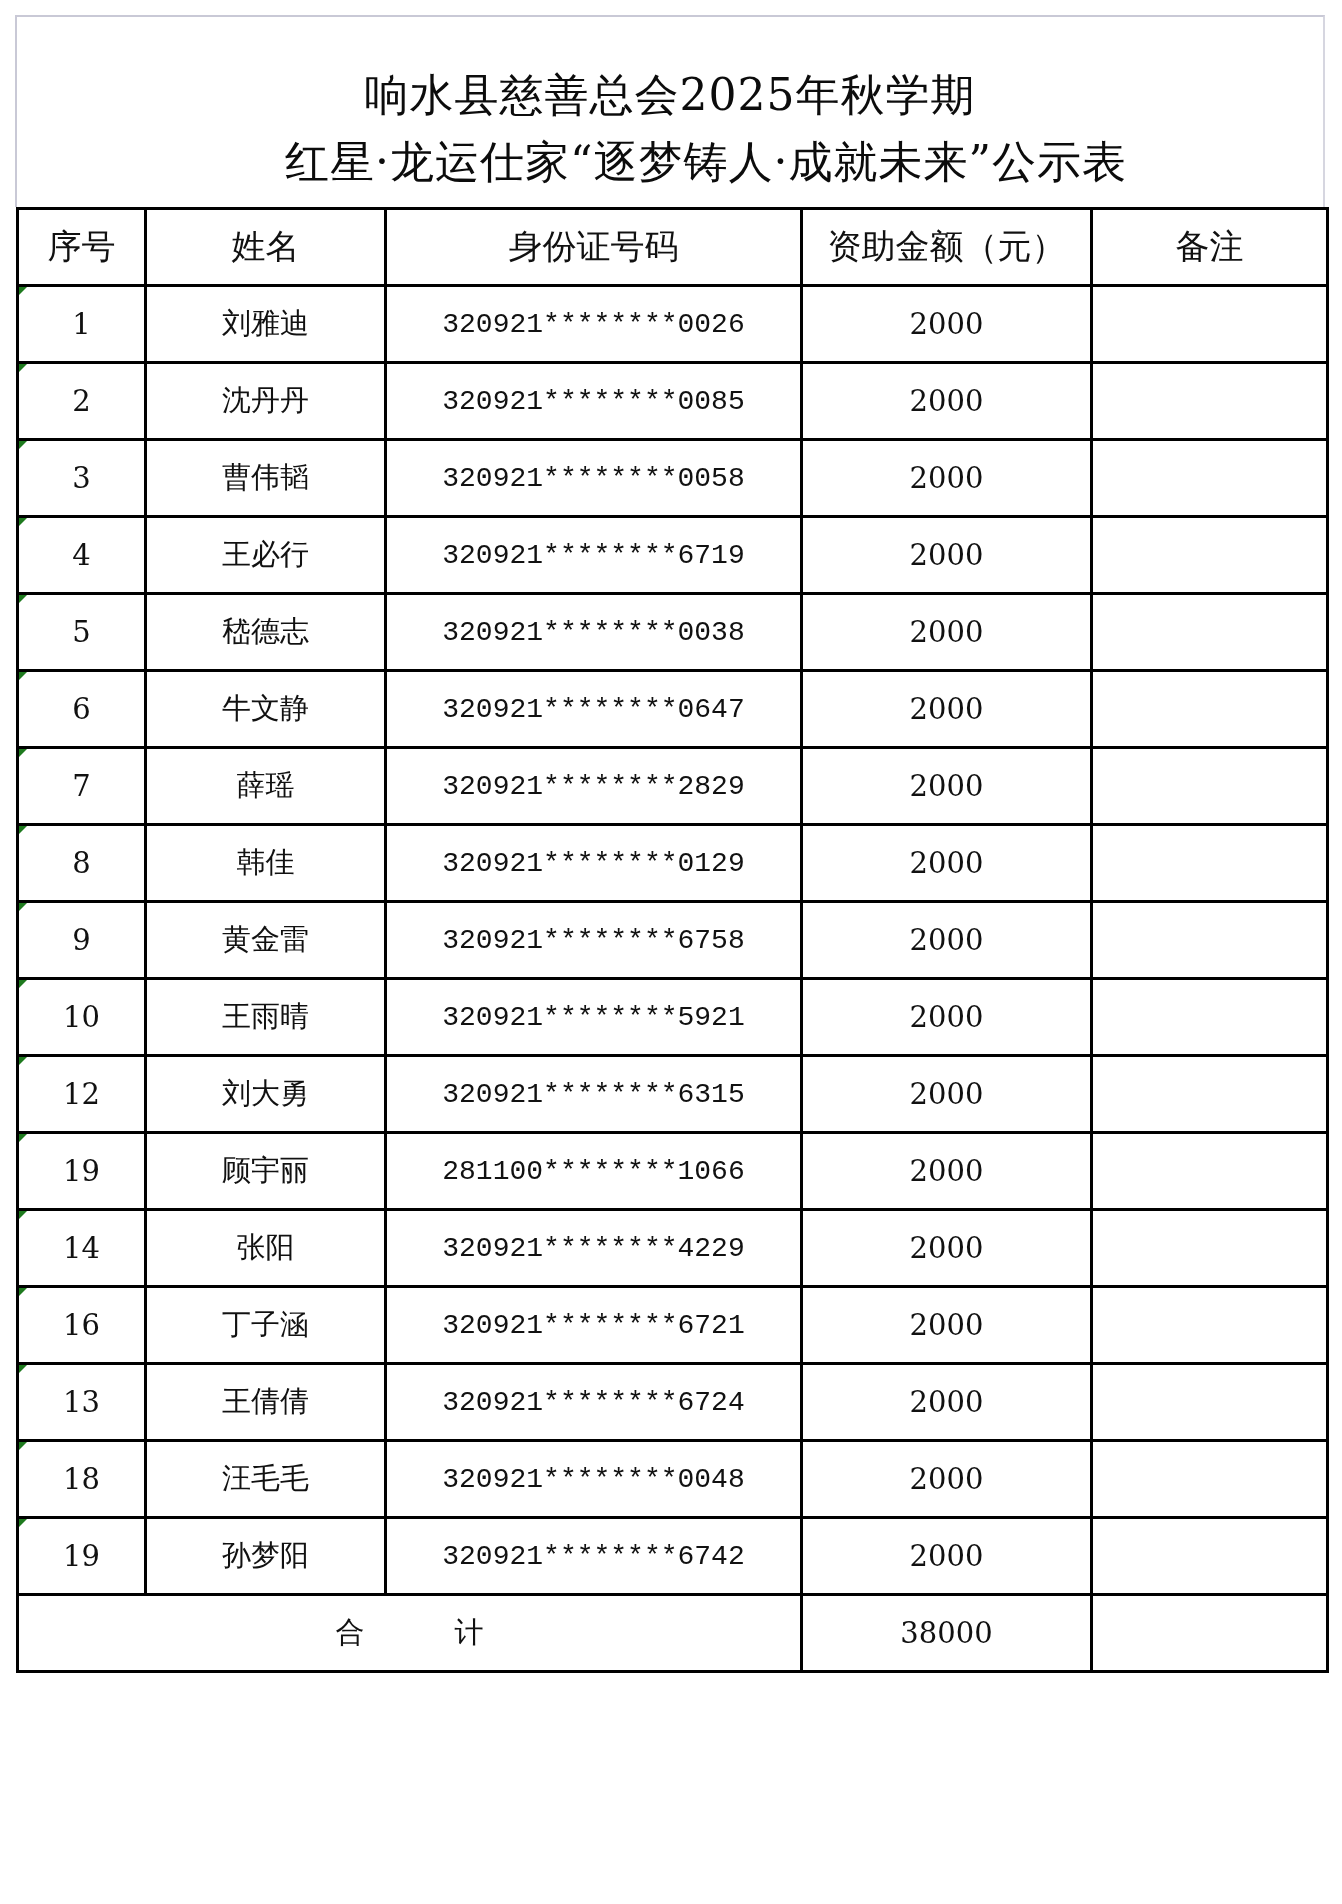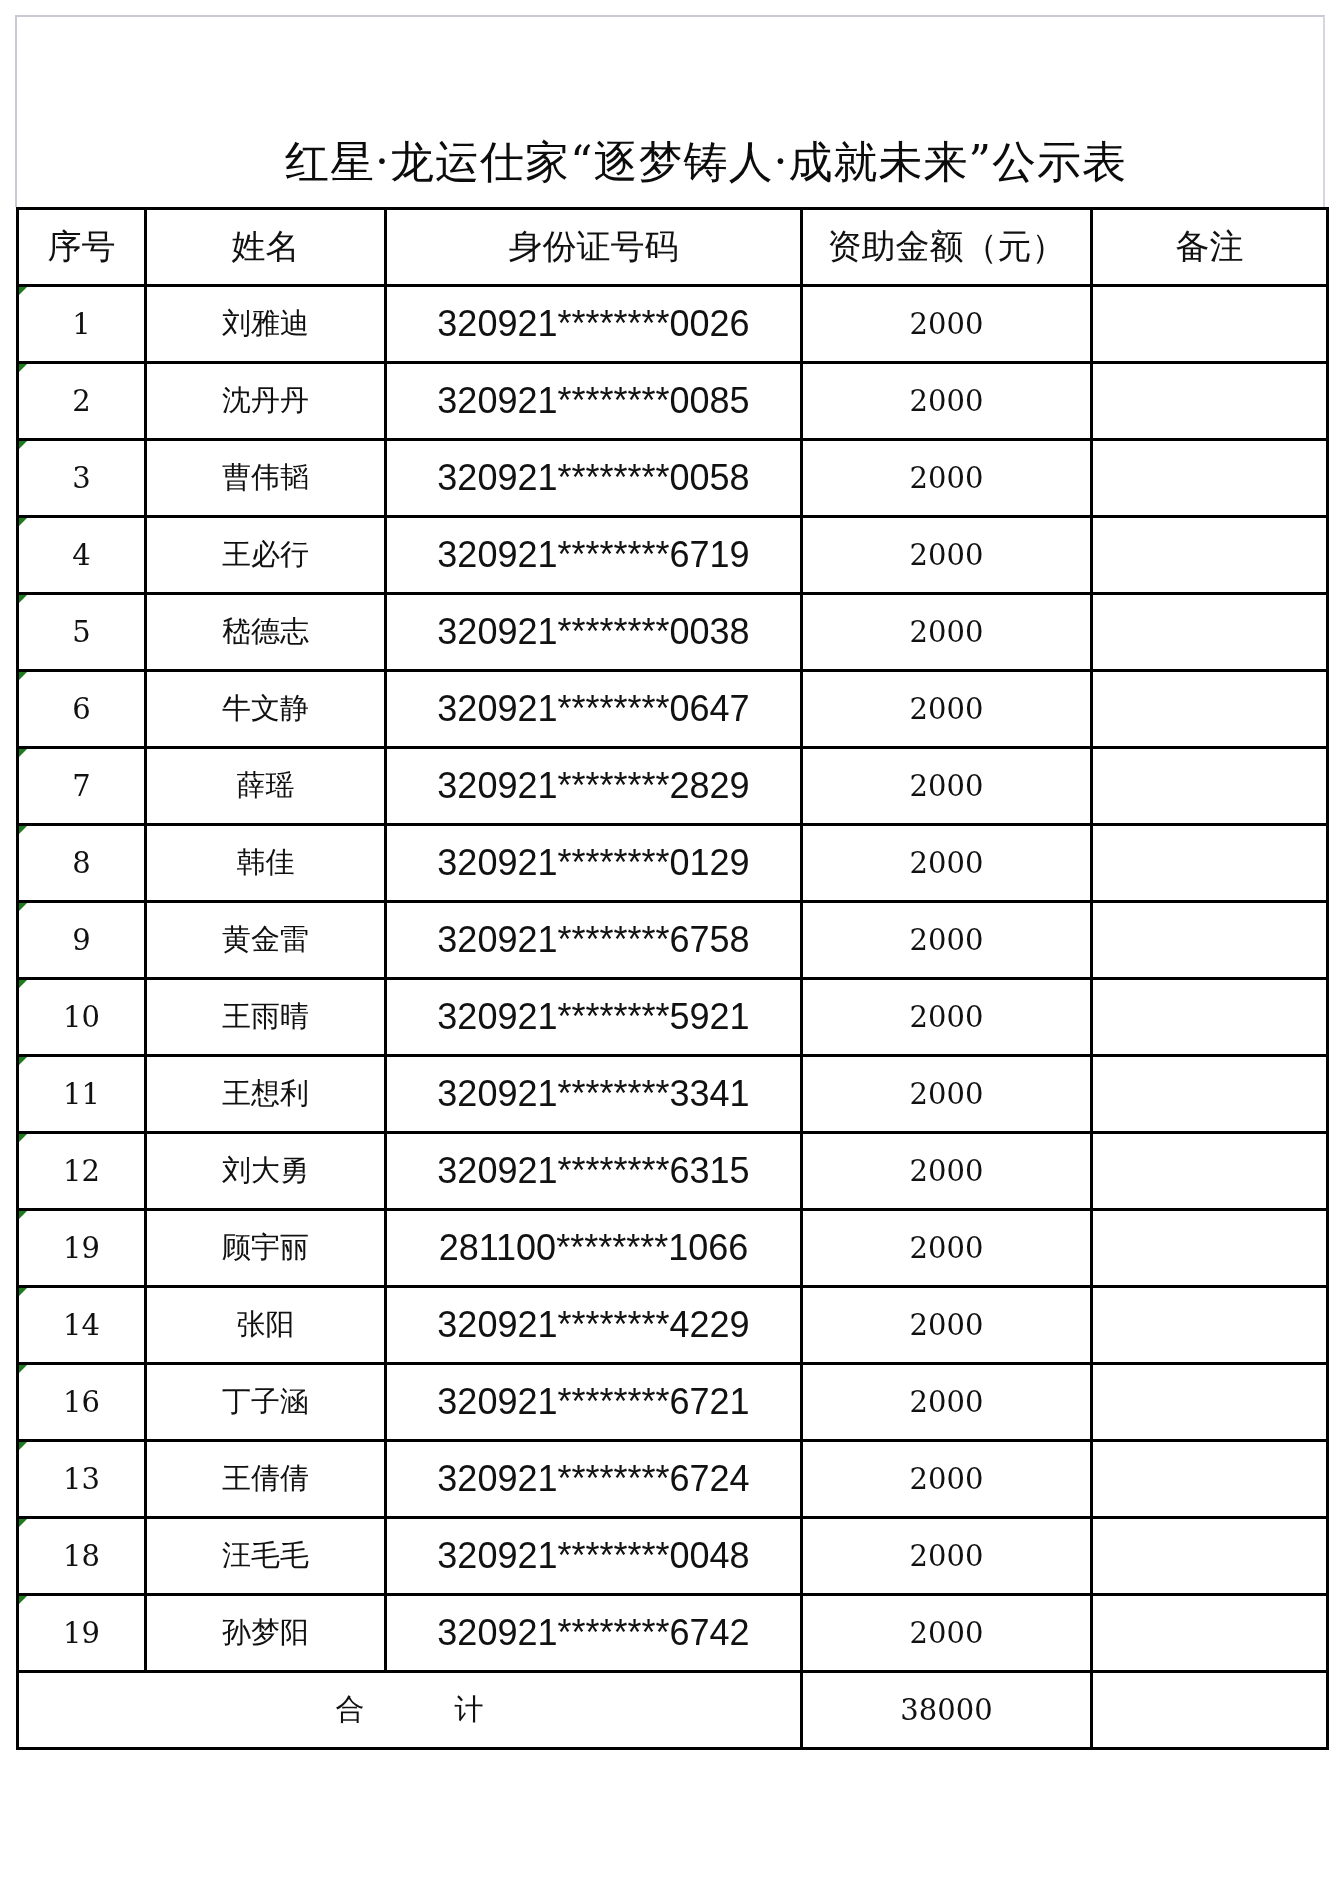--- a/index.html
+++ b/index.html
@@ -11,29 +11,30 @@
   .title-line { position: absolute; left: 0; width: 100%; text-align: center;
                 font-size: 44px; line-height: 56px; color: #0c0c0c; letter-spacing: 1px; }
   .title-line.l1 { top: 50px; }
   .title-line.l2 { top: 117px; margin-left: 36px; }
   table.grid { position: absolute; left: 16px; top: 207px; border-collapse: collapse;
                table-layout: fixed; width: 1310px; }
   table.grid td, table.grid th { border: 3px solid #000; text-align: center; vertical-align: middle;
                padding: 0; height: 74px; position: relative; font-weight: normal; }
   th { font-size: 34px; }
   td { font-size: 29px; }
-  td.mono { font-family: Liberation Sans, sans-serif; font-size: 36px; letter-spacing: 0px; }
+  td.mono { font-family: Liberation Mono, monospace; font-size: 28px; letter-spacing: 0px; }
   .tri { position: absolute; left: 0; top: 0; width: 0; height: 0;
          border-top: 8px solid #1e7a1e; border-right: 8px solid transparent; }
   .total-label .sp { display: inline-block; width: 90px; }
 </style>
 </head>
 <body>
 
 <div class="title-box">
+  <div class="title-line l1">响水县慈善总会2025年秋学期</div>
   <div class="title-line l2">红星·龙运仕家“逐梦铸人·成就未来”公示表</div>
 </div>
 
 <table class="grid">
   <colgroup>
     <col style="width:128px">
       <col style="width:240px">
       <col style="width:416px">
       <col style="width:290px">
       <col style="width:236px">
@@ -112,27 +113,20 @@
         <td></td>
       </tr>
       <tr>
         <td><span class="tri"></span><span>10</span></td>
         <td>王雨晴</td>
         <td class="mono">320921********5921</td>
         <td>2000</td>
         <td></td>
       </tr>
       <tr>
-        <td><span class="tri"></span><span>11</span></td>
-        <td>王想利</td>
-        <td class="mono">320921********3341</td>
-        <td>2000</td>
-        <td></td>
-      </tr>
-      <tr>
         <td><span class="tri"></span><span>12</span></td>
         <td>刘大勇</td>
         <td class="mono">320921********6315</td>
         <td>2000</td>
         <td></td>
       </tr>
       <tr>
         <td><span class="tri"></span><span>19</span></td>
         <td>顾宇丽</td>
         <td class="mono">281100********1066</td>

